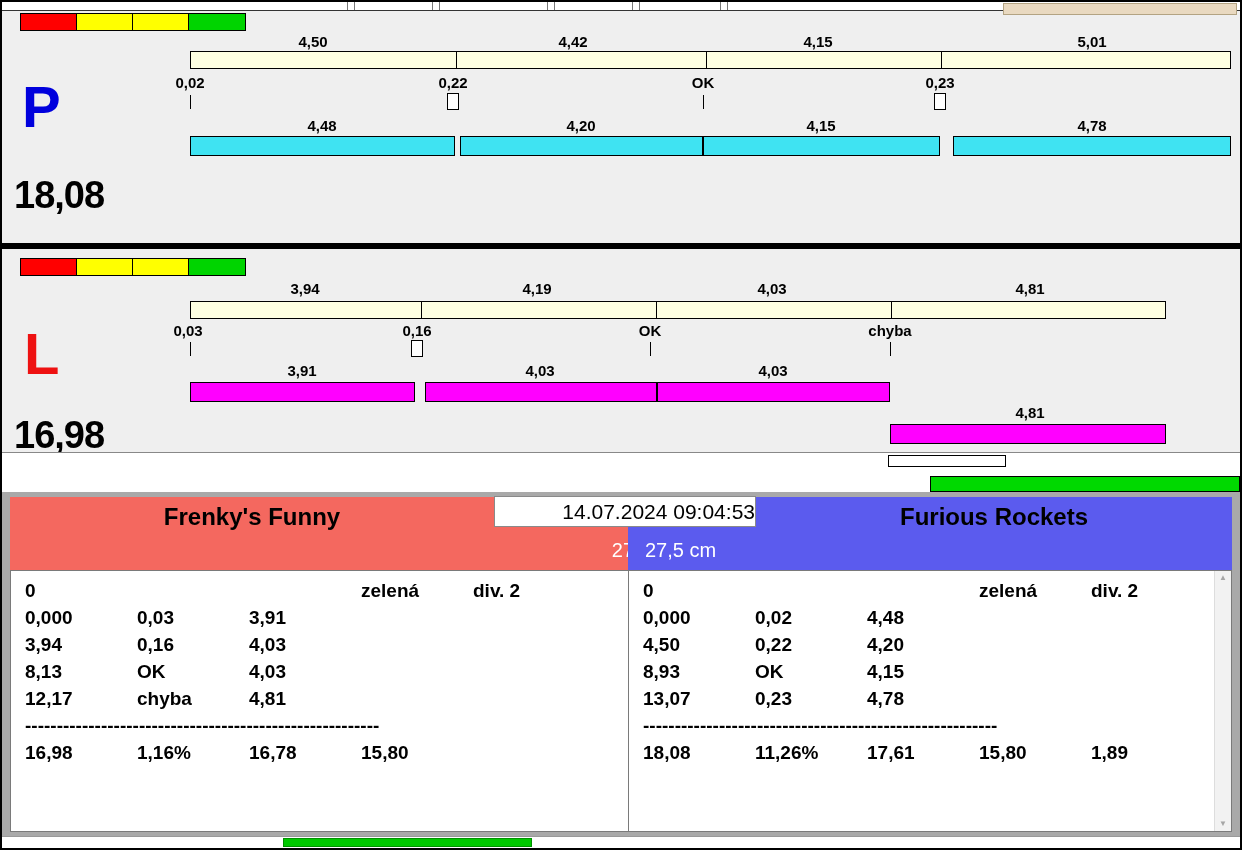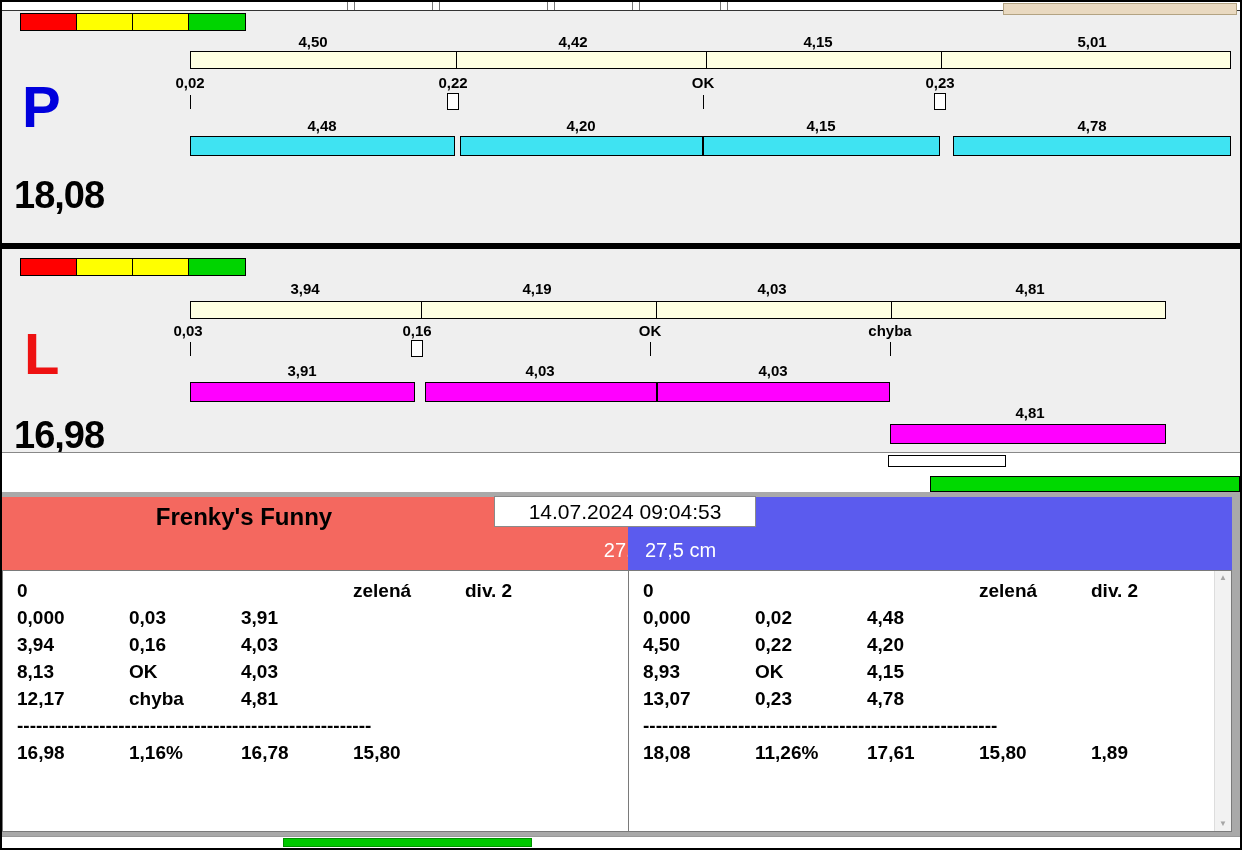--- a/index.html
+++ b/index.html
@@ -41,21 +41,21 @@
   .theight{position:absolute;top:42px;font-size:20px;font-weight:normal;color:#fff;white-space:nowrap;}
   .pbody{position:relative;height:262px;background:#fff;border:1px solid #7a7a7a;
          padding:6px 20px 0 14px;font-size:19px;font-weight:bold;line-height:27px;overflow:hidden;}
   .trow{display:flex;height:27px;white-space:nowrap;}
   .tcell{flex:0 0 112px;width:112px;white-space:nowrap;}
   .sep{height:27px;white-space:nowrap;overflow:hidden;}
   .sbar{position:absolute;top:0;right:0;bottom:0;width:17px;background:#f2f2f2;border-left:1px solid #ddd;
         display:flex;flex-direction:column;justify-content:space-between;align-items:center;padding:3px 0;}
   .sarr{font-size:8px;color:#a6a6a6;line-height:8px;cursor:pointer;}
   .tsbox{position:absolute;left:492px;top:4px;width:262px;height:31px;background:#fff;border:1px solid #8a8a8a;
-         z-index:5;text-align:center;font-size:21px;line-height:29px;font-weight:400;}
+         z-index:5;text-align:right;font-size:21px;line-height:29px;font-weight:400;}
   
   .bottom-strip{position:absolute;left:0;right:0;top:834px;height:12px;background:#fff;border-top:1px solid #999;}
   .bottom-green{position:absolute;left:281px;top:1px;width:249px;height:9px;border:1px solid #009000;}
 </style>
 </head>
 <body>
 
 <div class="screen">
 
   <div class="top-strip">
@@ -161,21 +161,21 @@
     <div class="lane-total" style="left:12px;top:165px">16,98</div>
   </section>
 
   <div class="mid-strip">
     <div class="outline-box"></div>
     <div class="green-bar" style="background: rgb(0, 217, 0);"></div>
   </div>
 
   <section class="teams">
 
-    <div class="panel" style="left:0;width:687px">
+    <div class="panel" style="left:8px;width:687px">
       <div class="phead" style="background: rgb(244, 104, 95);">
         <div class="tname" style="left:0;width:484px">Frenky's Funny</div>
         <div class="theight" style="right:14px">27,5 cm</div>
       </div>
       <div class="pbody">
         <div>
             <div class="trow">
               <span class="tcell">0</span>
               <span class="tcell"></span>
               <span class="tcell"></span>
@@ -225,20 +225,21 @@
           <span class="sarr">▲</span>
           <span class="sarr">▼</span>
         </div>
       </div>
     </div>
 
     <div class="tsbox">14.07.2024 09:04:53</div>
 
     <div class="panel" style="left:626px;width:604px">
       <div class="phead" style="background: rgb(91, 91, 238);">
+        <div class="tname" style="left:128px;right:0">Furious Rockets</div>
         <div class="theight" style="left:17px">27,5 cm</div>
       </div>
       <div class="pbody">
         <div>
             <div class="trow">
               <span class="tcell">0</span>
               <span class="tcell"></span>
               <span class="tcell"></span>
               <span class="tcell">zelená</span>
               <span class="tcell">div. 2</span>

